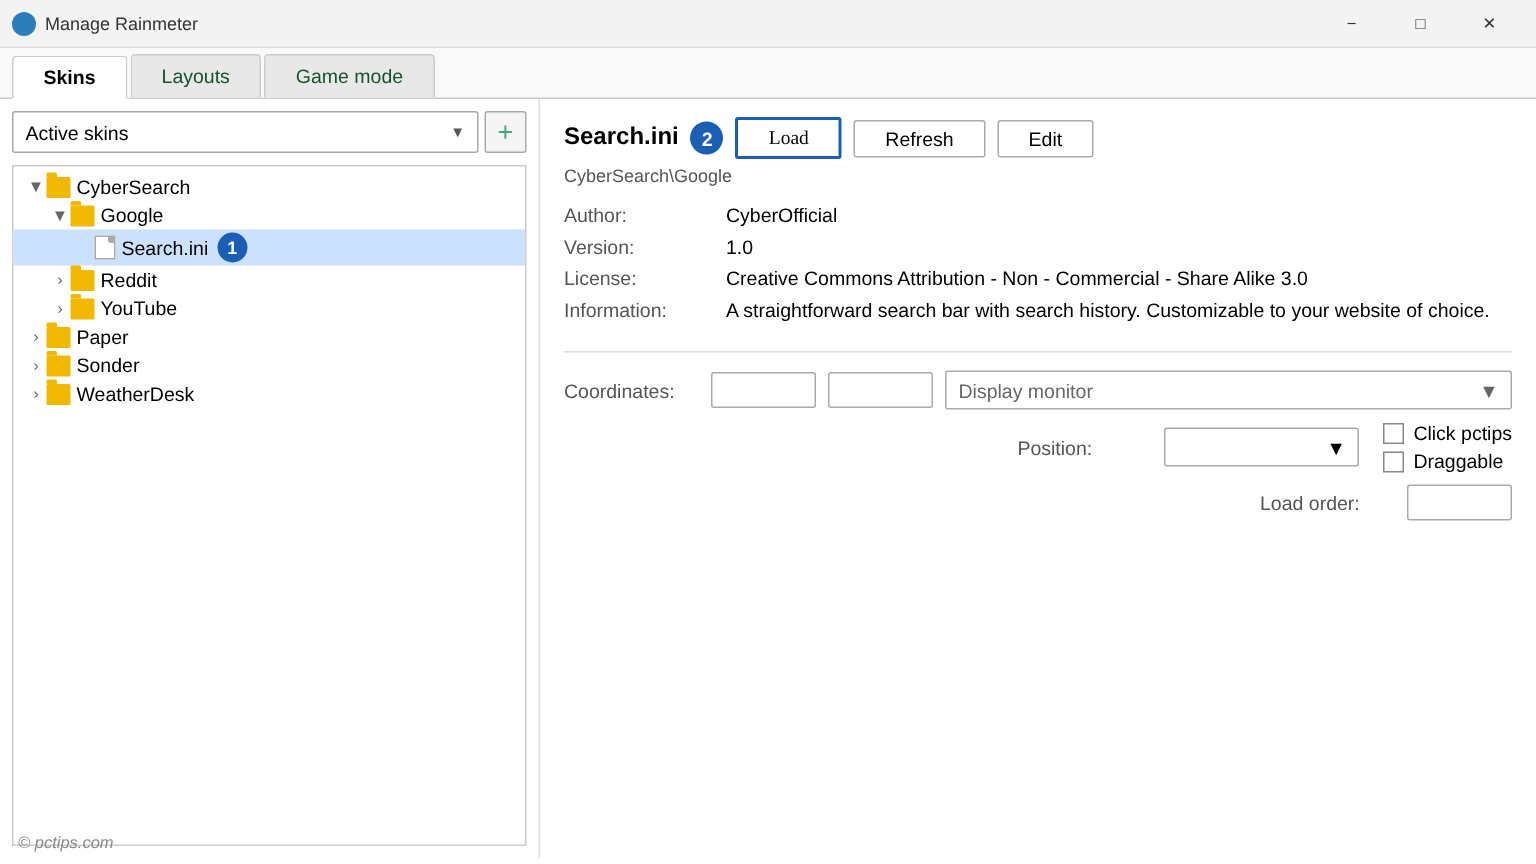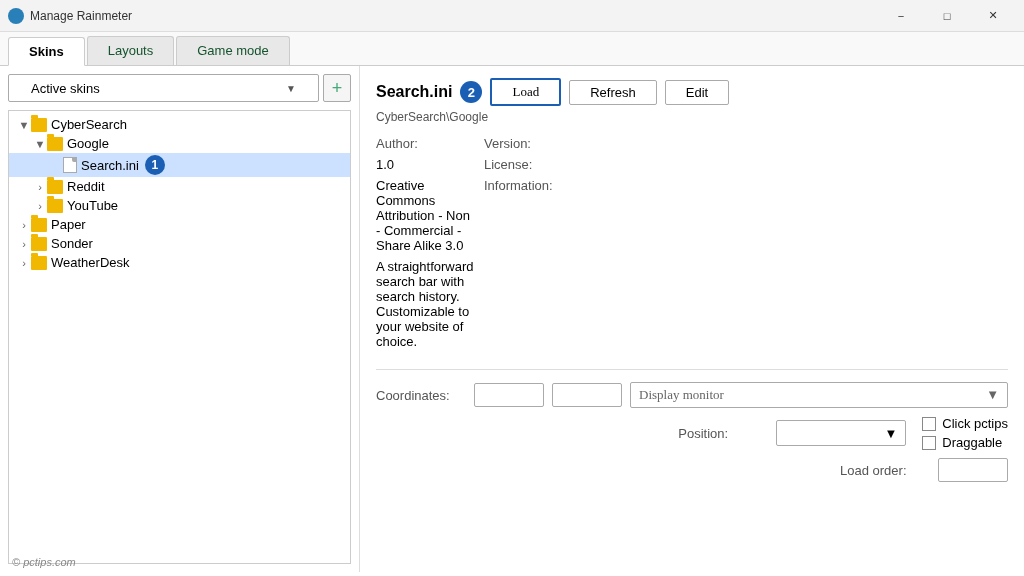--- a/index.html
+++ b/index.html
@@ -93,21 +93,21 @@
       margin-bottom: 8px;
     }
     .dropdown-btn {
       flex: 1;
       height: 28px;
       border: 1px solid #aaa;
       background: #fff;
       display: flex;
       align-items: center;
       justify-content: space-between;
-      padding: 0 22px;
+      padding: 0 8px;
       cursor: pointer;
       font-size: 13px;
       border-radius: 2px;
     }
     .dropdown-arrow {
       font-size: 10px;
       color: #555;
     }
     .add-btn {
       width: 28px;
@@ -315,21 +315,20 @@
       border: 1px solid #aaa;
       background: #fff;
       display: flex;
       align-items: center;
       justify-content: space-between;
       padding: 0 8px;
       cursor: pointer;
       font-size: 13px;
       border-radius: 2px;
       color: #666;
-      font-family: Liberation Serif, serif;
     }
     .position-select {
       width: 130px;
       height: 26px;
       border: 1px solid #aaa;
       background: #fff;
       display: flex;
       align-items: center;
       justify-content: space-between;
       padding: 0 8px;
@@ -480,20 +479,21 @@
       <span class="badge-2">2</span>
       <button class="btn-load">Load</button>
       <button class="btn-action">Refresh</button>
       <button class="btn-action">Edit</button>
     </div>
 
     <div class="skin-path">CyberSearch\Google</div>
 
     <div class="info-grid">
       <span class="info-label">Author:</span>
+      <span class="info-value">CyberOfficial</span>
 
       <span class="info-label">Version:</span>
       <span class="info-value">1.0</span>
 
       <span class="info-label">License:</span>
       <span class="info-value">Creative Commons Attribution - Non - Commercial - Share Alike 3.0</span>
 
       <span class="info-label">Information:</span>
       <span class="info-value">A straightforward search bar with search history. Customizable to your website of choice.</span>
     </div>

